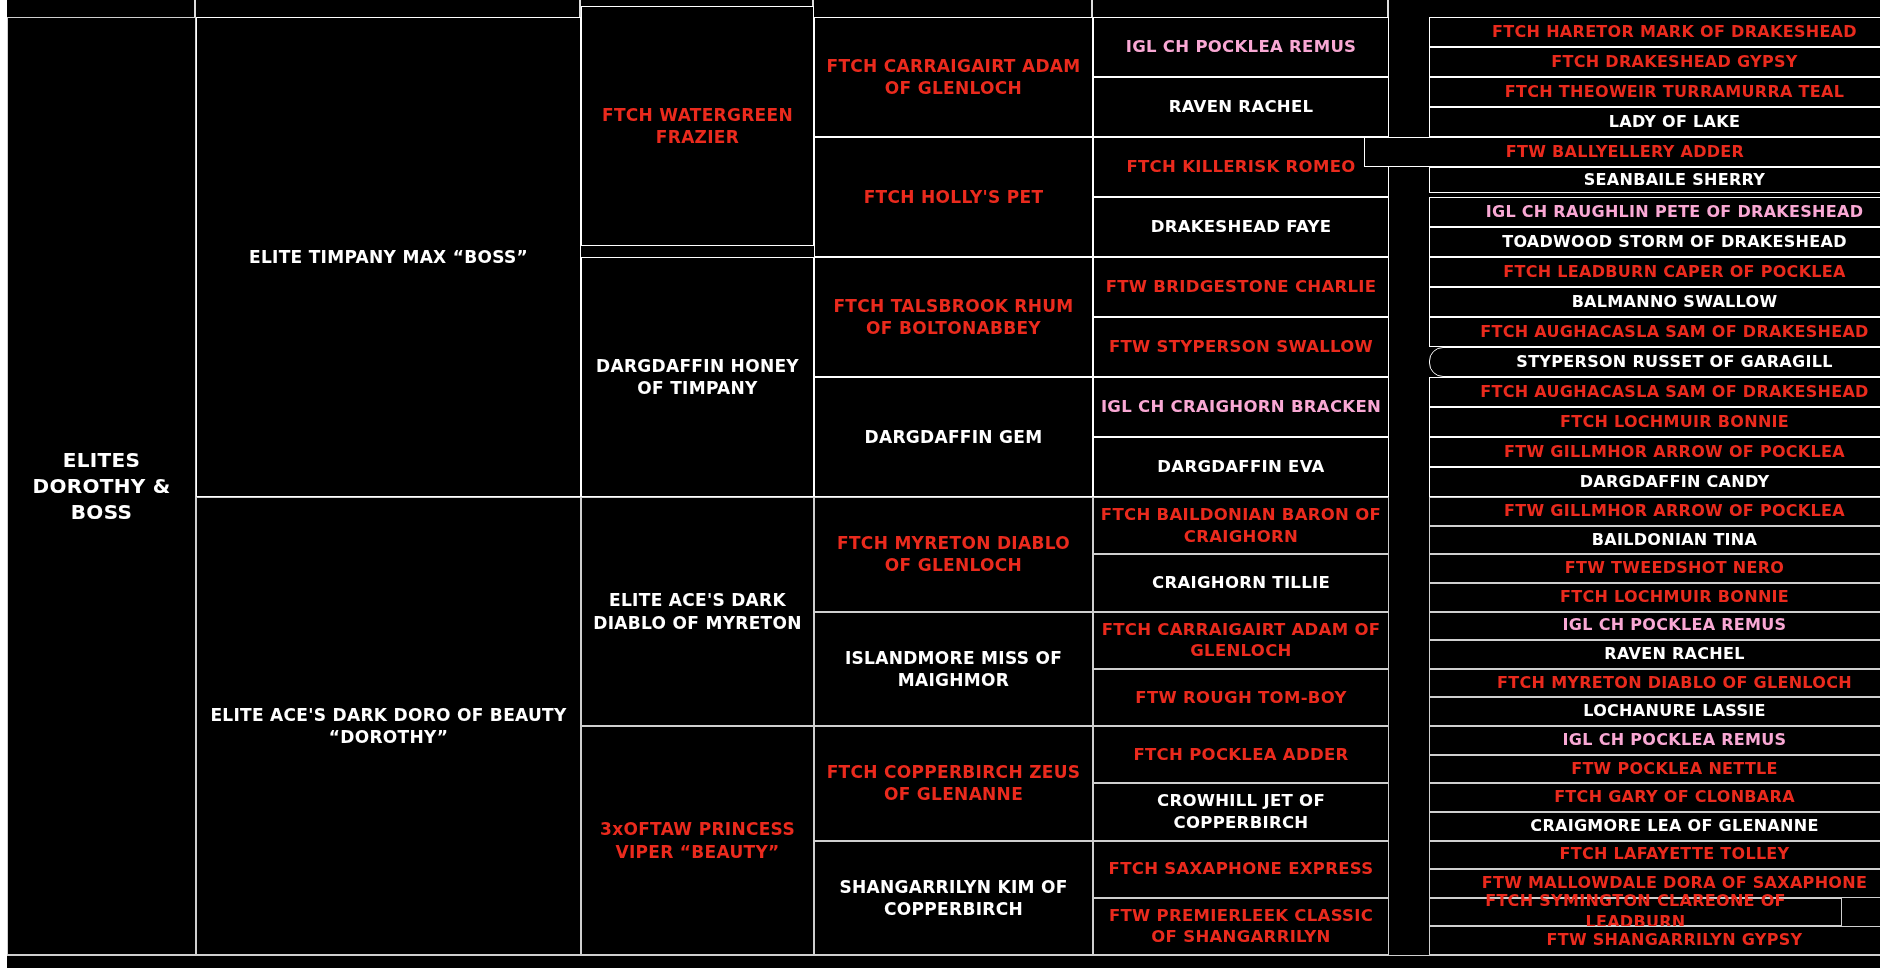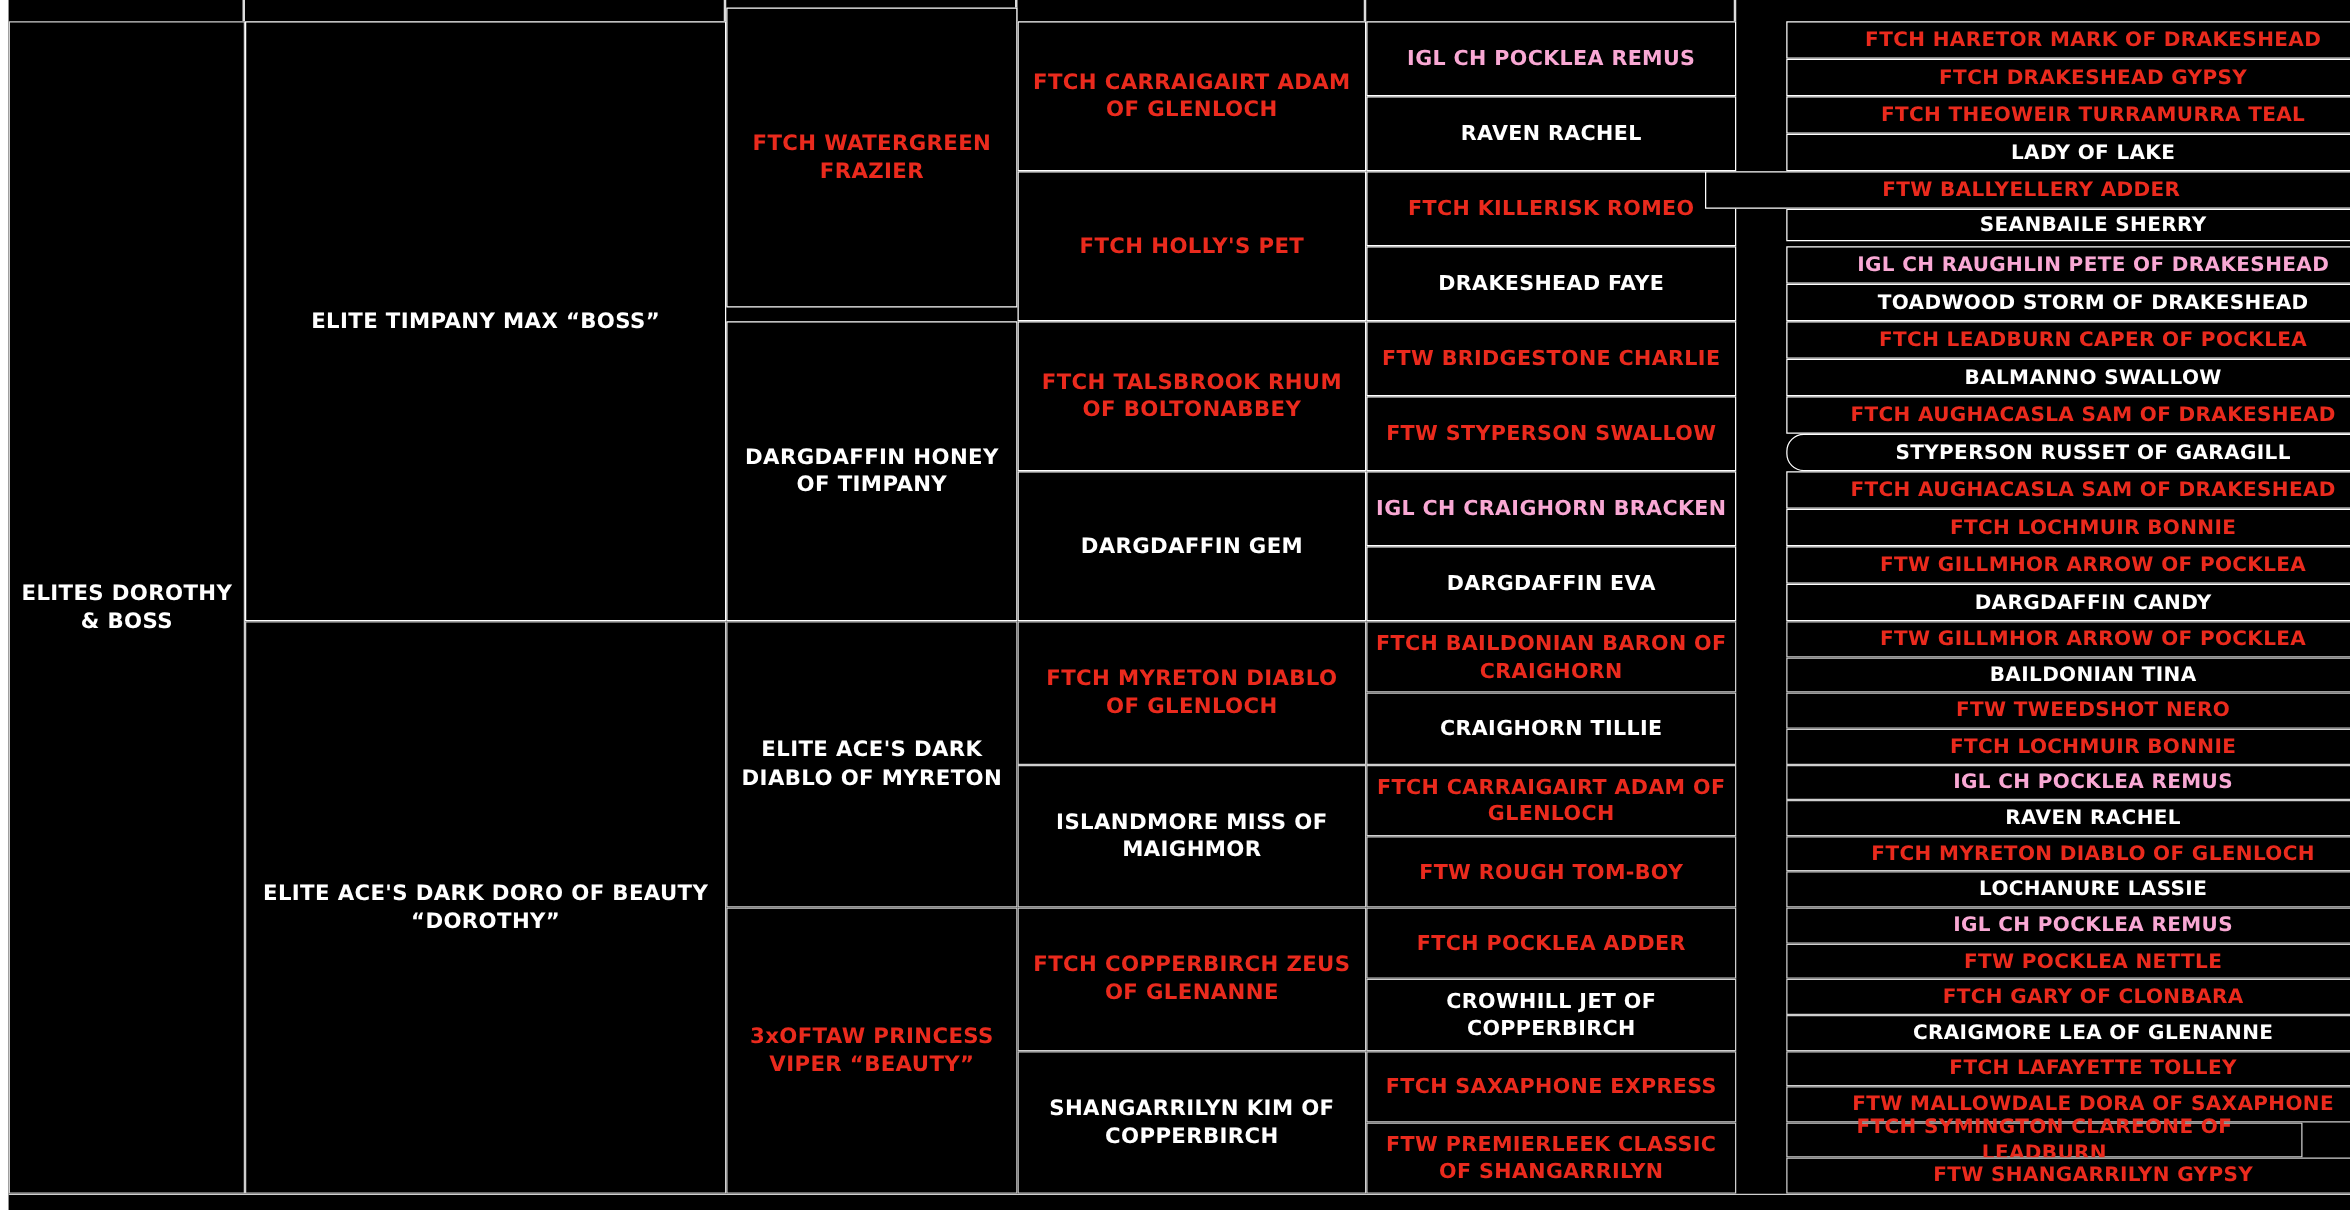--- a/index.html
+++ b/index.html
@@ -9,21 +9,21 @@
   #header-row { position:absolute; left:7px; top:0; width:1873px; height:17px; background:#000; }
   .hcol { position:absolute; top:0; height:17px; border-right:2px solid #ddd; box-sizing:border-box; }
   .cell { position:absolute; box-sizing:border-box; background:#000;
           display:flex; align-items:center; justify-content:center; text-align:center;
           font-weight:bold; letter-spacing:0.3px; line-height:1.3; padding:0 6px; }
   .cell.top { border:1.5px solid #fff; }
   .cell.bot { border:0.75px solid #cfcfcf; }
   .cell.white { color:#ffffff; }
   .cell.red { color:#ea2a1d; }
   .cell.green { color:#f9a8d4; }
-  .g0 { font-size:17px; }
+  .g0 { font-size:20px; }
   .g1 { font-size:17px; }
   .g2 { font-size:17px; }
   .g3 { font-size:17px; }
   .g4 { font-size:16.5px; }
   .g5 { font-size:16px;margin-left:40px; }
   .cell span { display:block; }
   #bottom-strip { position:absolute; left:7px; top:955px; width:1873px; height:13px; background:#000; border-top:1px solid #cfcfcf; }
 </style>
 </head>
 <body>

